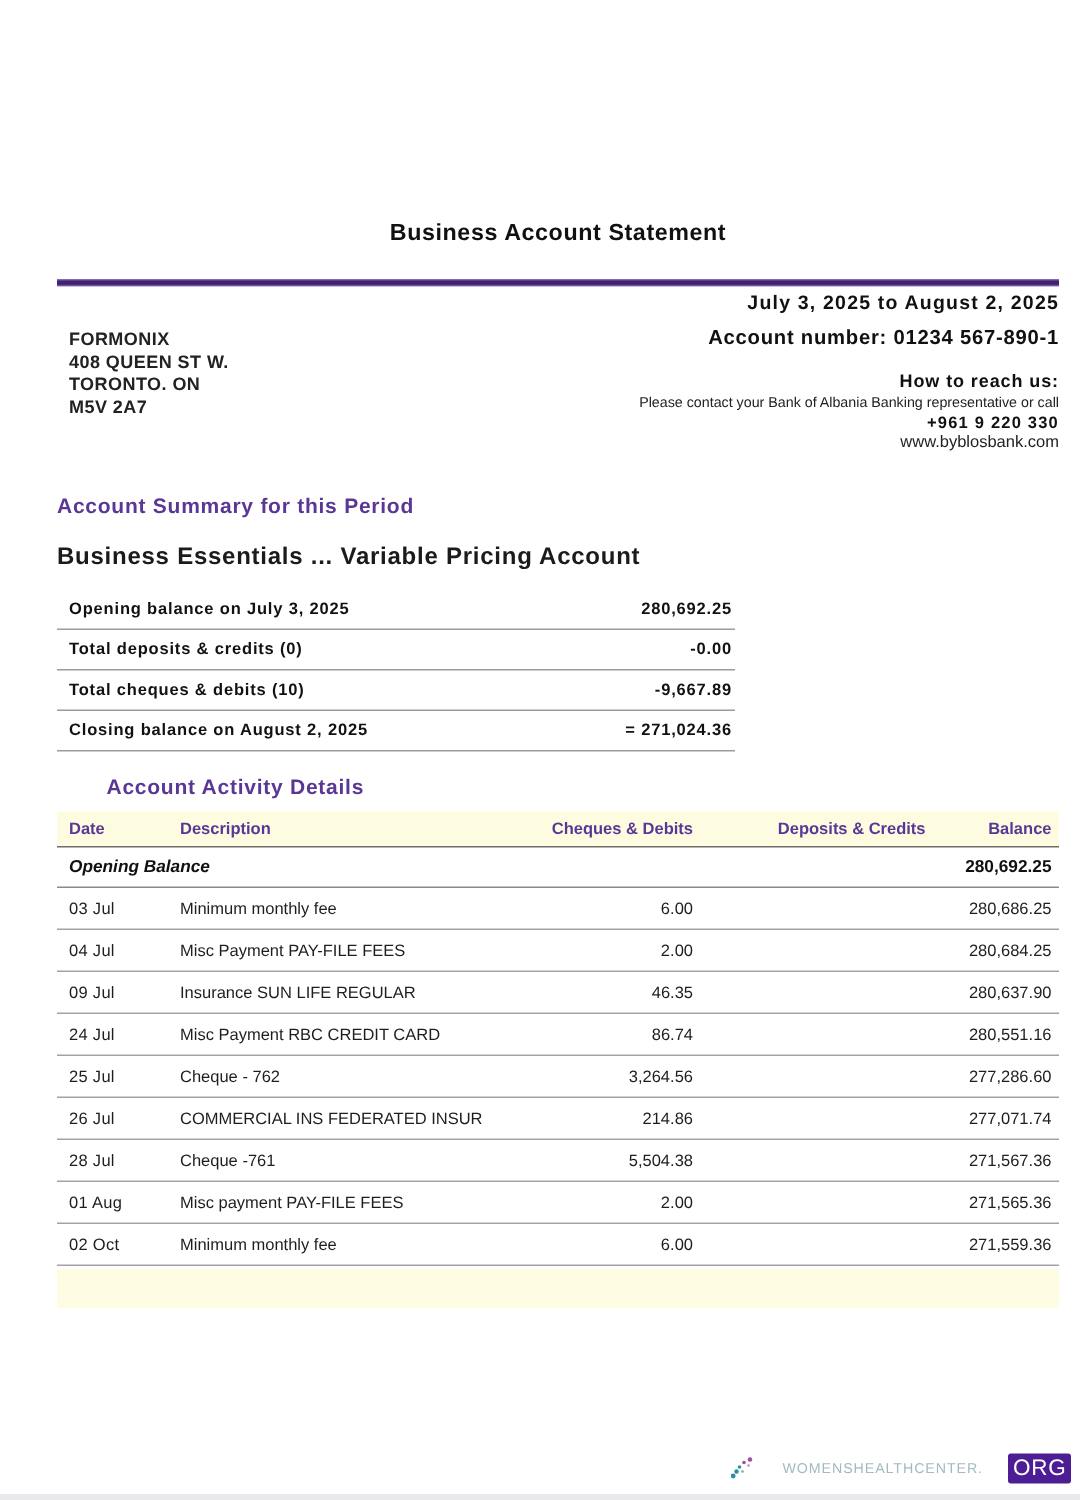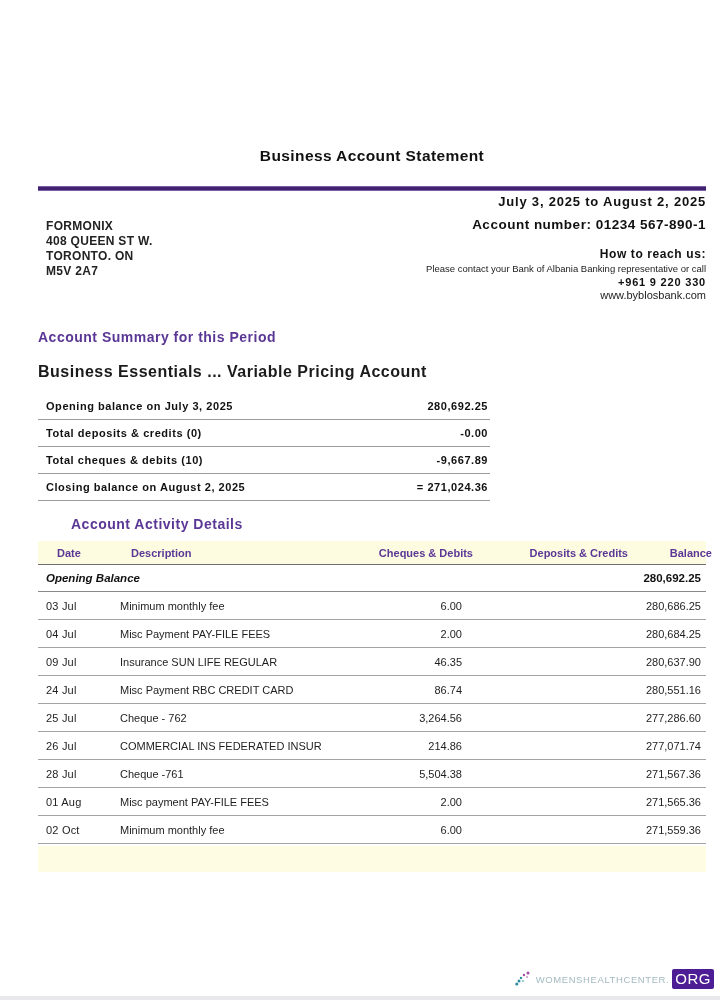--- a/index.html
+++ b/index.html
@@ -62,36 +62,36 @@
   .srow .slabel { font-size: 11px; font-weight: bold; letter-spacing: 0.55px; color: #111; padding-left: 8px; }
   .srow .svalue { font-size: 11px; font-weight: bold; letter-spacing: 0.55px; color: #111; padding-right: 2px; }
 
   .activity-heading { position: absolute; top: 516px; left: 0; margin-left: 33px; }
 
   
   .activity-table { position: absolute; top: 541px; left: 0; width: 668px; }
   .agrid { display: grid; grid-template-columns: 82px 222px 120px 155px 89px; align-items: center; }
   .ahead {
     background: #FDFCE1; height: 24px; border-bottom: 1.5px solid #6e6e6e;
-    color: #5B3795; font-weight: bold; font-size: 11px; padding-left: 11px;
+    color: #5B3795; font-weight: bold; font-size: 11px;
   }
   .ahead .c-date { padding-left: 8px; }
   .ahead .num { text-align: right; }
   .ahead .c-bal { padding-right: 5px; }
   .opening-row { height: 27px; border-bottom: 1.5px solid #8a8a8a; font-size: 11.5px; font-weight: bold; color: #111; }
   .opening-row .c-label { grid-column: 1 / 3; padding-left: 8px; font-style: italic; }
   .opening-row .c-bal { grid-column: 5; text-align: right; padding-right: 5px; }
   .arow { height: 28px; border-bottom: 1.2px solid #a3a3a3; font-size: 11px; color: #1e1e1e; }
   .arow .c-date { padding-left: 8px; letter-spacing: 0.2px; }
   .arow .num { text-align: right; }
   .arow .c-bal { padding-right: 5px; }
   .cream-row { margin-top: 2px; height: 26px; background: #FEFDE4; }
 
   
-  .watermark { position: absolute; top: 969px; right: 6px; display: flex; align-items: center; gap: 3px; }
+  .watermark { position: absolute; top: 969px; right: 6px; display: flex; align-items: center; gap: 17px; }
   .wm-text { font-size: 9.5px; letter-spacing: 0.6px; color: #A3BAC0; }
   .wm-badge {
     font-size: 15px; font-weight: normal; color: #ffffff; background: #4c1d95;
     padding: 1px 3px 2px 3px; border-radius: 2px; letter-spacing: 0.5px;
   }
   .bottom-strip { position: absolute; left: 0; right: 0; bottom: 0; height: 4px; background: #e9e9ec; }
 </style>
 </head>
 <body>
 

